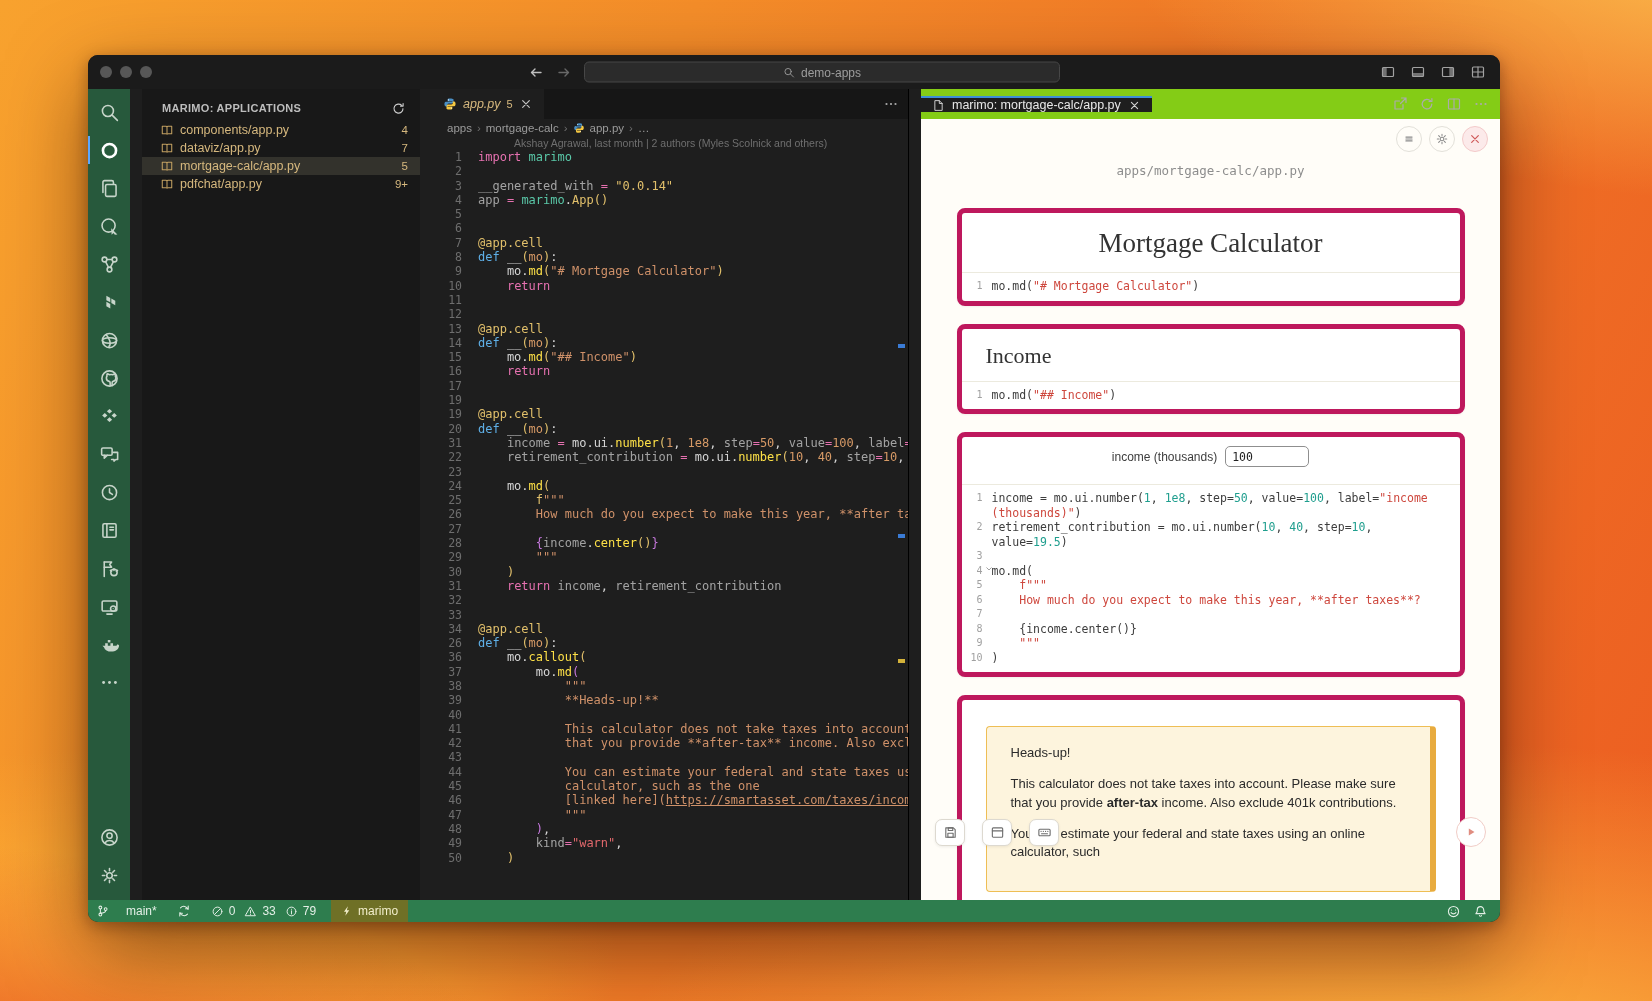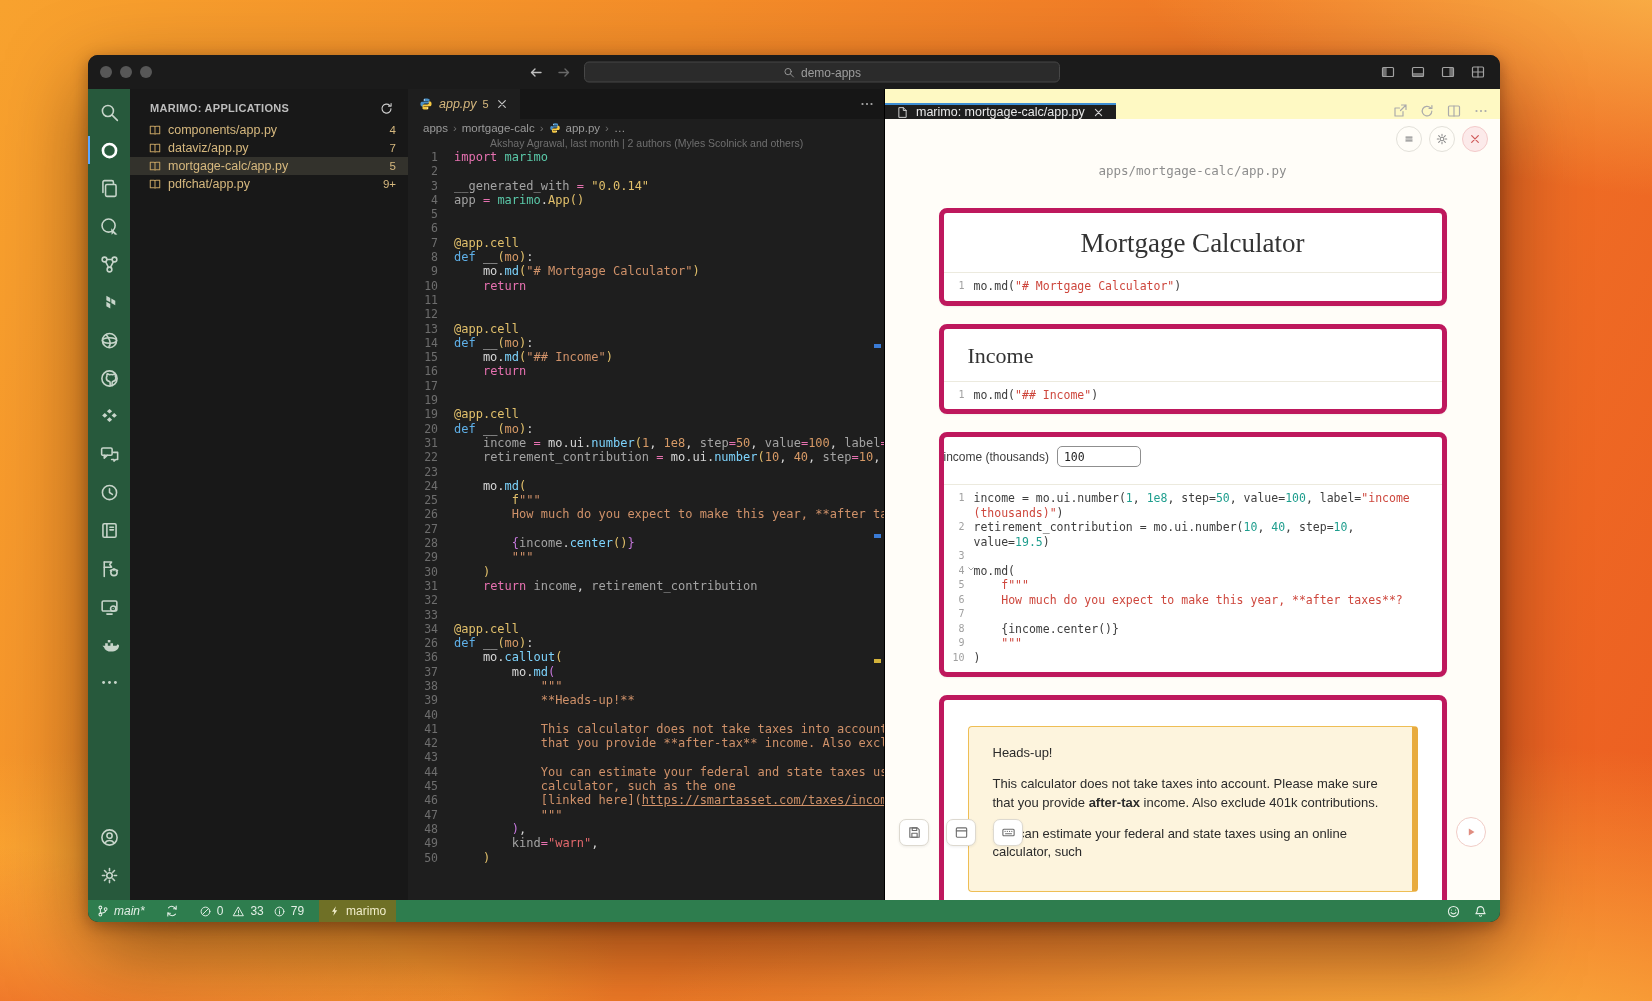--- a/index.html
+++ b/index.html
@@ -30,21 +30,21 @@
   .light { width:12px; height:12px; border-radius:50%; background:#575757; }
   .tb-center { position:absolute; left:50%; top:50%; transform:translate(-50%,-50%); display:flex; align-items:center; gap:12px; }
   .nav-ic { width:16px; height:16px; color:#c0c0c0; }
   .nav-ic.dim { color:#686868; }
   .searchbox { width:476px; height:21px; background:#2b2b2b; border:1px solid #474747; border-radius:5px;
     display:flex; align-items:center; justify-content:center; gap:6px; color:#9d9d9d; font-size:12px; }
   .searchbox svg { width:12px; height:12px; }
   .tb-right { margin-left:auto; display:flex; gap:14px; margin-right:14px; color:#a2a2a2; }
   .tb-right span { width:16px; height:16px; display:block; }
 
-  .main { flex:1; display:flex; min-height:0; }
+  .main { flex:1; display:flex; min-height:0;gap:12px; }
 
   
   .activitybar { width:42px; background:#27593c; display:flex; flex-direction:column; align-items:center; padding-top:4px; flex:none; }
   .ab-item { width:42px; height:38px; display:flex; align-items:center; justify-content:center; color:#c7d5ca; position:relative; }
   .ab-item.active { color:#ffffff; }
   .ab-item.active::before { content:""; position:absolute; left:0; top:5px; bottom:5px; width:2px; background:#59a7ff; }
   .ab-item span { width:21px; height:21px; display:block; }
   .ab-bottom { margin-top:auto; margin-bottom:6px; display:flex; flex-direction:column; align-items:center; }
 
   
@@ -69,29 +69,29 @@
   .breadcrumbs { height:17px; display:flex; align-items:center; gap:5px; padding-left:15px; font-size:11.5px; color:#9b9b9b; flex:none; }
   .bc-sep { color:#6d6d6d; }
   .breadcrumbs .bcic { width:12px; height:12px; display:block; }
   .blame { height:13px; font-size:10.5px; color:#6f6f6f; padding-left:82px; display:flex; align-items:center; flex:none; }
   .code { flex:1; overflow:hidden; font-family:"DejaVu Sans Mono",monospace; font-size:12px; line-height:14.3px; padding-top:1px; }
   .cl { display:flex; height:14.3px; }
   .ln { width:46px; flex:none; text-align:right; padding-right:16px; color:#6e6e6e; font-size:11.5px; }
   .lc { white-space:pre; flex:1; overflow:hidden; color:#d5d5d5; }
   .tk-t{color:#d5d5d5}.tk-k{color:#e671b0}.tk-d{color:#5fb0e8}.tk-y{color:#e2c06b}
   .tk-v{color:#a3a3a3}.tk-o{color:#d79a66}.tk-s{color:#cf9169}.tk-sy{color:#e2c06b}
-  .tk-sr{color:#e2686c}.tk-m{color:#5ac8a8}.tk-f{color:#7dd3fc}.tk-b1{color:#e2c06b}
+  .tk-sr{color:#e2686c}.tk-m{color:#5ac8a8}.tk-f{color:#fde047}.tk-b1{color:#e2c06b}
   .tk-b2{color:#c678dd}
   .tk-u{color:#cf9169;text-decoration:underline}
   .tk-w{color:#5ac8a8;text-decoration:underline wavy #c8a23a;text-underline-offset:3px}
   .rmark { position:absolute; right:3px; width:7px; height:4px; }
 
   
   .preview-group { flex:1; display:flex; flex-direction:column; background:#1e1e1e; min-width:0; }
-  .ptabstrip { height:30px; background:#fef9c3; display:flex; align-items:flex-end; flex:none; }
+  .ptabstrip { height:30px; background:#84cc16; display:flex; align-items:center; flex:none; }
   .ptab { display:flex; align-items:center; gap:7px; padding:0 11px; background:#1e1e1e; border-top:2px solid #3e8fd6; color:#e8e8e8; font-size:12.5px; }
   .ptab span.ic { width:13px; height:13px; color:#d0d0d0; display:block; }
   .pstrip-actions { margin-left:auto; display:flex; gap:11px; align-items:center; margin-right:11px; color:#ababab; }
   .pstrip-actions span { width:16px; height:16px; display:block; }
   .pcontent { flex:1; background:#fffdf8; position:relative; overflow:hidden; }
   .pheader-btns { position:absolute; top:7px; right:12px; display:flex; gap:7px; }
   .circle-btn { width:26px; height:26px; border-radius:50%; background:#fffdf8; border:1px solid #e3e1da; color:#8a8a8a; display:flex; align-items:center; justify-content:center; }
   .circle-btn.danger { background:#fceaea; border-color:#f3caca; color:#d05c5c; }
   .circle-btn span { width:14px; height:14px; display:block; }
   .ppath { margin-top:44px; text-align:center; font-family:"DejaVu Sans Mono",monospace; font-size:12.5px; color:#8d8d8d; }
@@ -99,36 +99,36 @@
   .card { background:#fff; border:5px solid #be185d; border-radius:8px; box-shadow:0 1px 2px rgba(0,0,0,.05); margin-bottom:18px; overflow:hidden; }
   .card-title { text-align:center; font-family:"Liberation Serif","DejaVu Serif",serif; font-size:27px; color:#333; padding:15px 0 13px; }
   .card-h2 { font-family:"Liberation Serif","DejaVu Serif",serif; font-size:22px; color:#333; padding:14px 24px 12px; }
   .pcodeblock { border-top:1px solid #eceade; padding:6px 12px 7px 0; }
   .prow { display:flex; align-items:flex-start; }
   .pln { width:30px; flex:none; text-align:right; padding-right:9px; color:#a0a0a0; font-size:10px; font-family:"DejaVu Sans Mono",monospace; line-height:14.5px; position:relative; }
   .pchev { position:absolute; right:-1px; top:1px; width:8px; height:8px; color:#8a8a8a; }
   .pcode { font-family:"DejaVu Sans Mono",monospace; font-size:11.5px; line-height:14.5px; white-space:pre-wrap; color:#3d3d3d; flex:1; min-height:14.5px; word-break:break-word; }
   .pk-pd{color:#3d3d3d}.pk-pn{color:#1f9e8e}.pk-ps{color:#ce473d}
   .question { padding:17px 24px 2px; font-size:13.5px; color:#1f1f1f; }
-  .formrow { display:flex; align-items:center; gap:8px; padding:9px 0 17px; }
+  .formrow { display:flex; justify-content:center; align-items:center; gap:8px; padding:9px 0 17px; }
   .flabel { font-size:12px; color:#3d3d3d; }
   .finput { width:84px; height:21px; border:1px solid #8f8f8f; border-radius:5px; font-family:"DejaVu Sans Mono",monospace; font-size:11.5px; padding:0 6px; color:#222; background:#fff; }
   .card.cut { height:330px; }
   .callout { margin:26px 24px; background:#fdf4dd; border:1px solid #eebe55; border-right:6px solid #e8ab3e; border-radius:4px; padding:17px 24px; color:#2b2b2b; font-size:13px; line-height:1.45; }
   .callout-title { font-weight:normal; margin-bottom:12px; }
   .callout p { margin-bottom:12px; }
   .fl-btns { position:absolute; left:14px; bottom:54px; display:flex; gap:17px; }
   .fl-btn { width:30px; height:27px; background:#fff; border:1px solid #ddd9d0; border-radius:7px; box-shadow:0 1px 3px rgba(0,0,0,.07); display:flex; align-items:center; justify-content:center; color:#6d6d6d; }
   .fl-btn span { width:15px; height:15px; display:block; }
   .run-btn { position:absolute; right:14px; bottom:53px; width:30px; height:30px; border-radius:50%; background:#fff; border:1px solid #f1cdc7; color:#e08d80; display:flex; align-items:center; justify-content:center; }
   .run-btn span { width:14px; height:14px; display:block; }
 
   
   .statusbar { height:22px; background:#2e7d4e; display:flex; align-items:center; color:#e3efe6; font-size:12px; padding-left:8px; flex:none; }
-  .st-item { display:flex; align-items:center; gap:4px; margin-right:20px;font-style:italic; }
+  .st-item { display:flex; align-items:center; gap:16px; margin-right:20px; }
   .st-item span.ic { width:14px; height:14px; display:block; }
   .probs { display:flex; align-items:center; gap:5px; margin-right:11px; }
   .probs span.ic { width:13px; height:13px; display:block; }
   .probs b { font-weight:normal; margin-right:4px; }
   .chip { display:flex; align-items:center; gap:5px; background:#6f7026; color:#f2eecb; height:22px; padding:0 10px; }
   .chip span.ic { width:12px; height:12px; display:block; }
   .st-right { margin-left:auto; display:flex; gap:12px; margin-right:12px; align-items:center; }
   .st-right span { width:15px; height:15px; display:block; }
 
   svg { display:block; width:100%; height:100%; }

